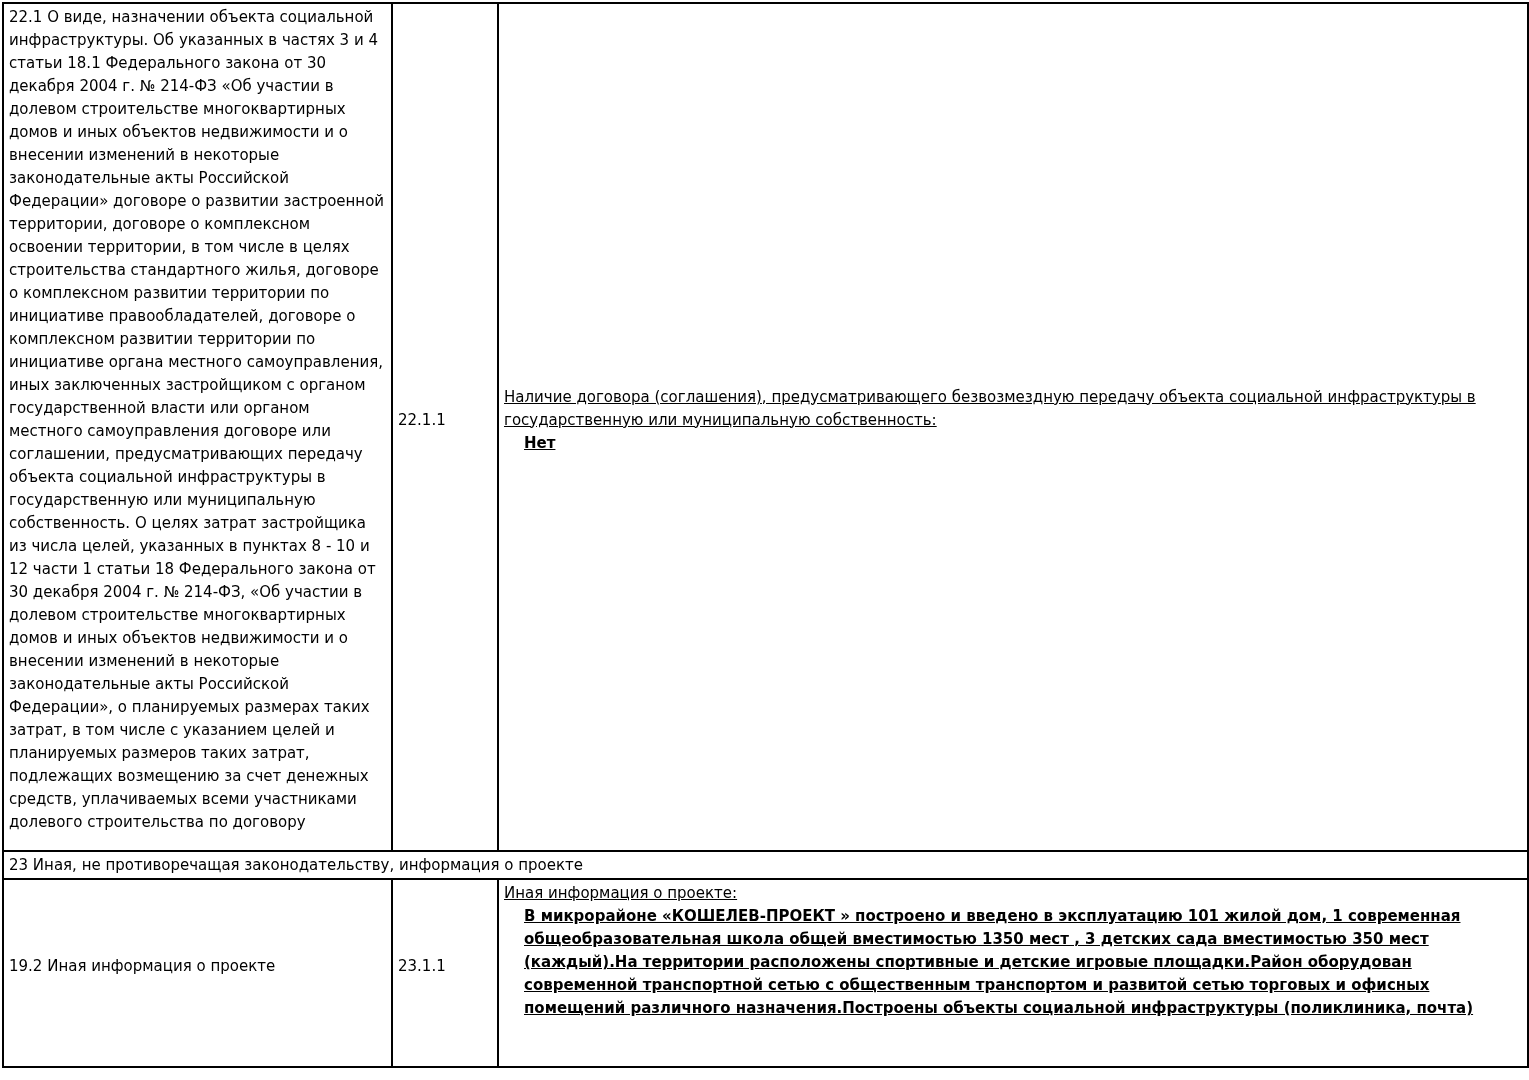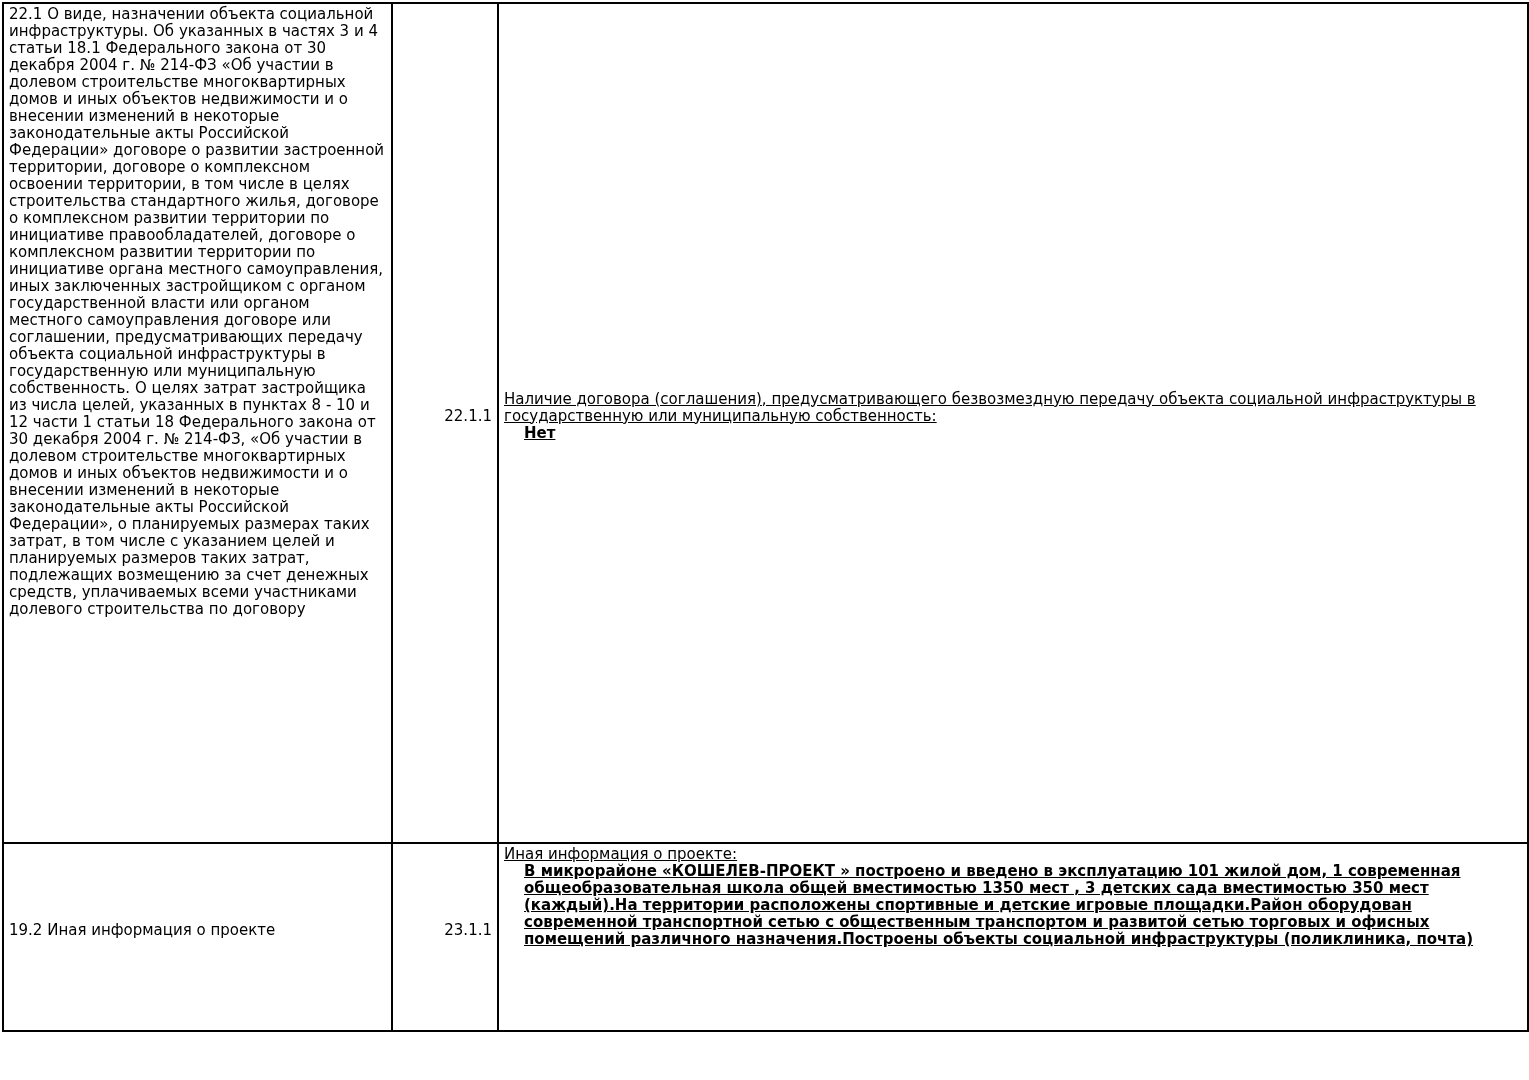--- a/index.html
+++ b/index.html
@@ -17,31 +17,31 @@
     table-layout: fixed;
     width: 1525px;
   }
   col.c1 { width: 389px; }
   col.c2 { width: 106px; }
   col.c3 { width: 1030px; }
   td.cell {
     border: 2px solid #000000;
     padding: 2px 5px 16px 5px;
     font-size: 15px;
-    line-height: 17px;
+    line-height: 23px;
     vertical-align: middle;
     overflow: hidden;
     word-wrap: break-word;
   }
   tr.r-main td { height: 840px; }
   tr.r-main td.left-cell { vertical-align: top; }
   tr.r-section td { height: 28px; padding-top: 1px; padding-bottom: 1px; }
   tr.r-sub td { height: 188px; }
   tr.r-sub td.value-cell { vertical-align: top; }
-  td.code-cell { vertical-align: middle; text-align: right; }
+  td.code-cell { vertical-align: middle; }
   td.value-cell { vertical-align: middle; text-decoration: underline; }
   .val-answer { font-weight: bold; margin-left: 20px; }
 </style>
 </head>
 <body>
 
 <div class="page">
   <table class="decl">
     <colgroup>
       <col class="c1">
@@ -50,20 +50,23 @@
     </colgroup>
     <tbody>
       <tr class="r-main">
         <td class="cell left-cell">22.1 О виде, назначении объекта социальной инфраструктуры. Об указанных в частях 3 и 4 статьи 18.1 Федерального закона от 30 декабря 2004 г. № 214-ФЗ «Об участии в долевом строительстве многоквартирных домов и иных объектов недвижимости и о внесении изменений в некоторые законодательные акты Российской Федерации» договоре о развитии застроенной территории, договоре о комплексном освоении территории, в том числе в целях строительства стандартного жилья, договоре о комплексном развитии территории по инициативе правообладателей, договоре о комплексном развитии территории по инициативе органа местного самоуправления, иных заключенных застройщиком с органом государственной власти или органом местного самоуправления договоре или соглашении, предусматривающих передачу объекта социальной инфраструктуры в государственную или муниципальную собственность. О целях затрат застройщика из числа целей, указанных в пунктах 8 - 10 и 12 части 1 статьи 18 Федерального закона от 30 декабря 2004 г. № 214-ФЗ, «Об участии в долевом строительстве многоквартирных домов и иных объектов недвижимости и о внесении изменений в некоторые законодательные акты Российской Федерации», о планируемых размерах таких затрат, в том числе с указанием целей и планируемых размеров таких затрат, подлежащих возмещению за счет денежных средств, уплачиваемых всеми участниками долевого строительства по договору</td>
         <td class="cell code-cell">22.1.1</td>
         <td class="cell value-cell">
           <div class="val-label">Наличие договора (соглашения), предусматривающего безвозмездную передачу объекта социальной инфраструктуры в государственную или муниципальную собственность:</div>
           <div class="val-answer">Нет</div>
         </td>
       </tr>
+      <tr class="r-section">
+        <td class="cell section-cell" colspan="3">23 Иная, не противоречащая законодательству, информация о проекте</td>
+      </tr>
       <tr class="r-sub">
         <td class="cell left-cell">19.2 Иная информация о проекте</td>
         <td class="cell code-cell">23.1.1</td>
         <td class="cell value-cell">
           <div class="val-label">Иная информация о проекте:</div>
           <div class="val-answer">В микрорайоне «КОШЕЛЕВ-ПРОЕКТ » построено и введено в эксплуатацию 101 жилой дом, 1 современная общеобразовательная школа общей вместимостью 1350 мест , 3 детских сада вместимостью 350 мест (каждый).На территории расположены спортивные и детские игровые площадки.Район оборудован современной транспортной сетью с общественным транспортом и развитой сетью торговых и офисных помещений различного назначения.Построены объекты социальной инфраструктуры (поликлиника, почта)</div>
         </td>
       </tr>
     </tbody>
   </table>

